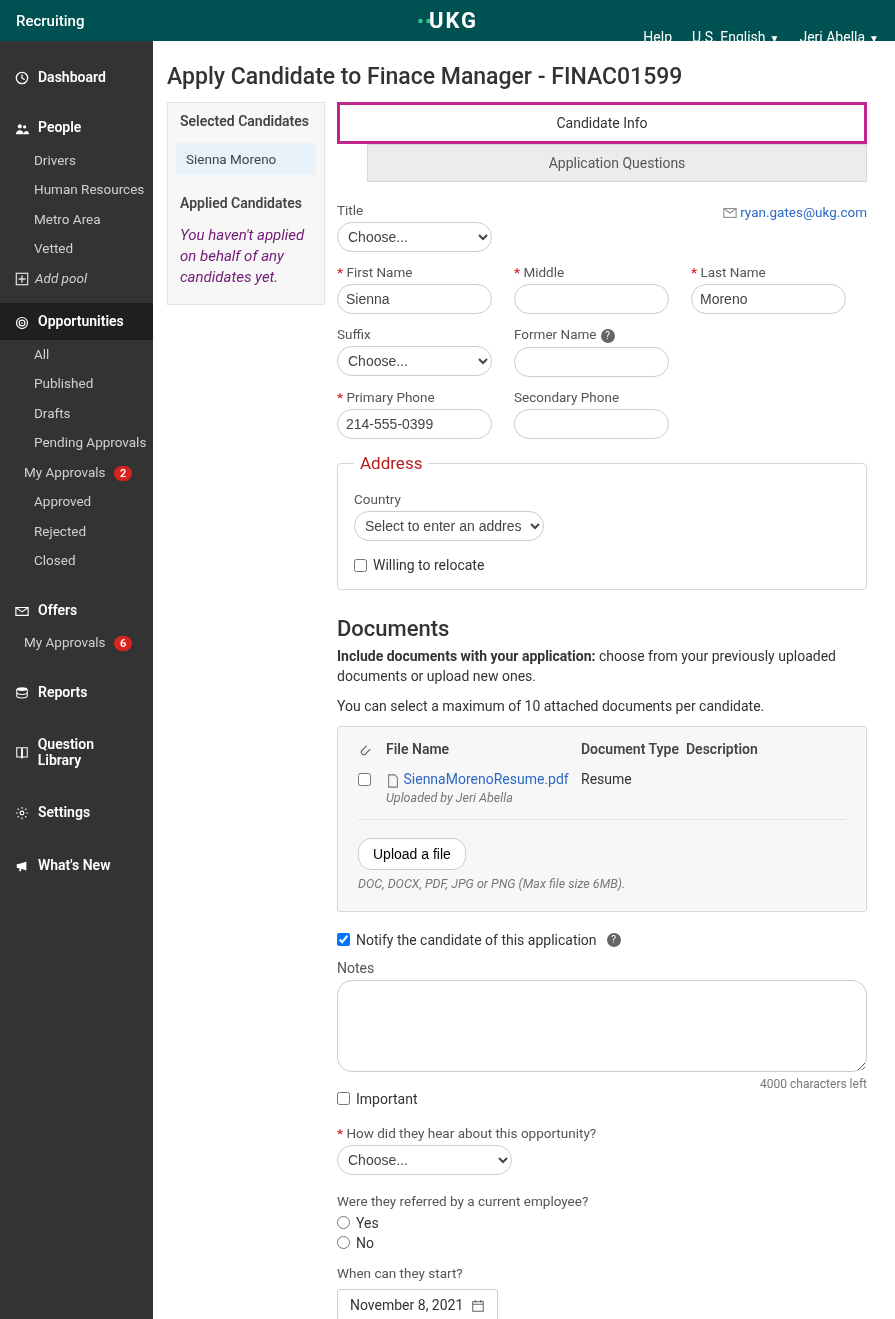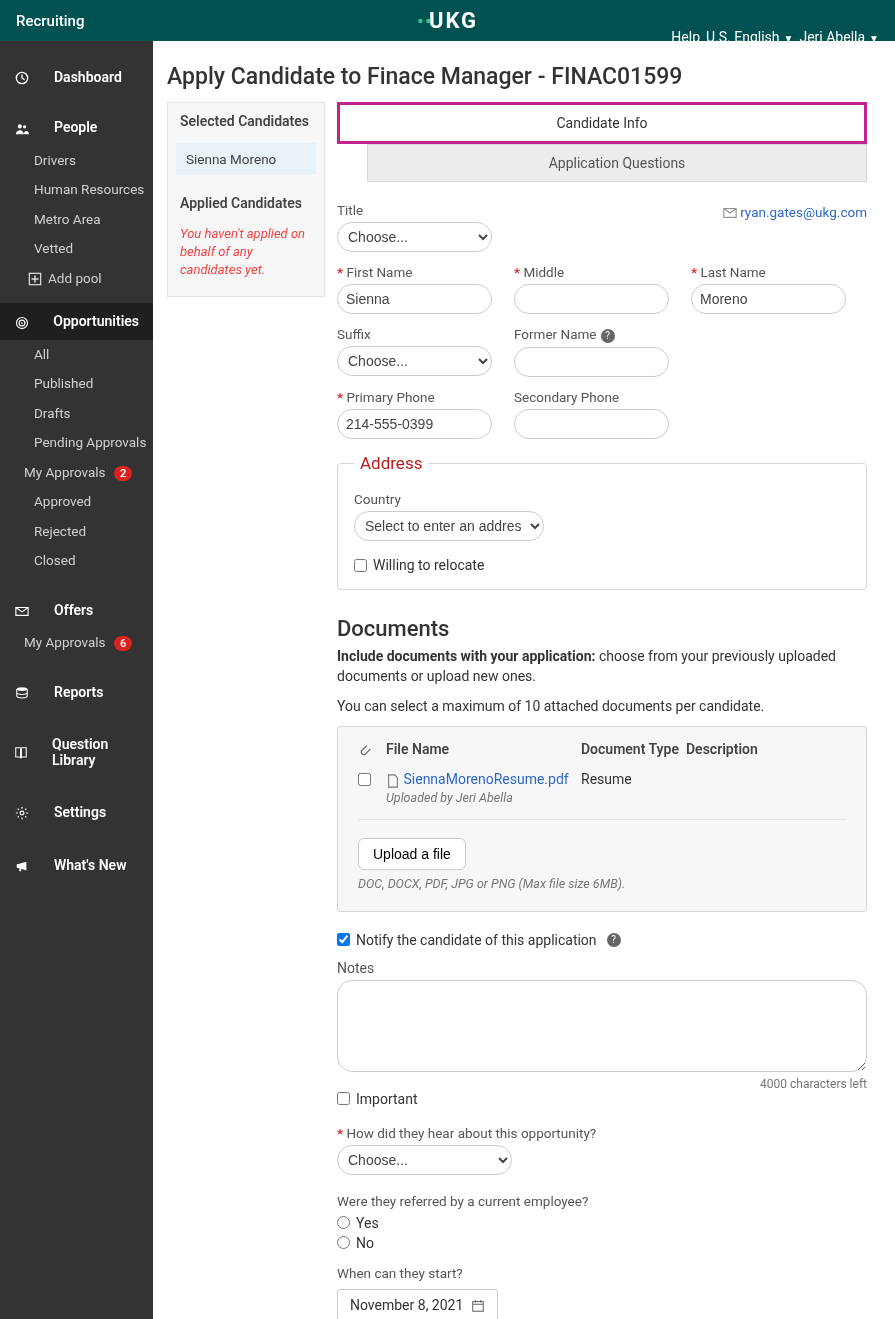--- a/index.html
+++ b/index.html
@@ -1,37 +1,37 @@
 <!DOCTYPE html>
 <html><head>
 <meta charset="utf-8">
 <style>
 * { box-sizing: border-box; margin: 0; padding: 0; }
 body { font-family: -apple-system, BlinkMacSystemFont, "Segoe UI", Roboto, Arial, sans-serif; font-size: 14px; color: #333; background: #fff; width: 895px; }
 .topbar { background: #005151; color: #fff; height: 41px; display: flex; align-items: center; padding: 0 16px; position: relative; }
 .topbar .brand-left { font-size: 15px; font-weight: 500; }
 .topbar .logo { position: absolute; left: 50%; transform: translateX(-50%); font-weight: 700; font-size: 22px; letter-spacing: 2px; }
 .topbar .logo-dots { display:inline-block; vertical-align:top; margin-right:-2px;}
-.topbar .right { margin-left: auto; display: flex; align-items: center; gap: 6px; font-size: 14px; margin-top: 32px; }
+.topbar .right { margin-left: auto; display: flex; align-items: center; gap: 20px; font-size: 14px; margin-top: 32px; }
 .topbar .right .caret { font-size: 10px; margin-left: 4px; }
 .layout { display: flex; }
 .sidebar { width: 153px; background: #333333; color: #ccc; min-height: 1278px; padding-top: 18px; font-size: 13.5px; }
-.sidebar .nav-head { display: flex; align-items: center; gap: 24px; padding: 10px 14px; color: #fff; font-weight: 600; font-size: 14px; cursor: pointer; }
+.sidebar .nav-head { display: flex; align-items: center; gap: 8px; padding: 10px 14px; color: #fff; font-weight: 600; font-size: 14px; cursor: pointer; }
 .sidebar .nav-head.active { background: #1f1f1f; }
 .sidebar .nav-sub { padding: 6px 0 6px 34px; color: #d0d0d0; cursor: pointer; font-size: 13.5px; line-height: 1.3; }
 .sidebar .nav-sub.tight { padding-left: 24px; }
 .sidebar .badge { background: #d9231f; color: #fff; border-radius: 9px; font-size: 11px; padding: 1px 6px; margin-left: 5px; font-weight:600;}
 .sidebar .icon-slot { width: 16px; text-align: center; display:inline-block;}
 .main { flex: 1; padding: 22px 28px 30px 14px; }
 h1.page-title { font-size: 23px; color: #333; font-weight: 500; margin-bottom: 12px; }
 .top-row { display: flex; gap: 12px; align-items: flex-start; }
 .left-panel { width: 158px; border: 1px solid #e2e2e2; background: #f7f7f7; }
 .left-panel .lp-head { font-weight: 600; padding: 10px 12px; font-size: 14px; color:#444;}
 .left-panel .lp-item { background: #eaf2f9; margin: 4px 8px 10px 8px; padding: 8px 10px; font-size: 13.5px; color:#444;}
-.left-panel .lp-note { font-style: italic; color: #ef4444; padding: 4px 12px 16px 12px; font-size: 13px; line-height: 1.4;}
+.left-panel .lp-note { font-style: italic; color: #701a75; padding: 4px 12px 16px 12px; font-size: 15px; line-height: 1.4;}
 .right-area { flex: 1; }
 .tabs { display: flex; flex-direction: column; }
 .tab { flex: 1; text-align: center; padding: 10px 12px; border: 1px solid #d7d7d7; background: #ececec; color: #555; font-size: 14px; cursor: pointer; }
 .tab.active { background: #fff; border: 3px solid #c1248e; color:#333;}
 .tab + .tab { margin-left: 30px; }
 .form-area { padding-top: 8px; }
 .form-row { display: flex; gap: 22px; margin-top: 6px; }
 .form-col { flex: 1; }
 .form-col.third { flex: 0 0 155px; }
 label.fl { display: block; font-size: 13.5px; color: #555; margin-bottom: 4px; margin-top: 6px;}
@@ -52,21 +52,21 @@
 .docs-table-head .c2 { flex: 0 0 195px; }
 .docs-table-head .c3 { flex: 0 0 105px; }
 .docs-table-head .c4 { flex: 1; }
 .docs-row { display: flex; align-items: flex-start; padding: 6px 0 14px 0; border-bottom: 1px solid #e4e4e4; font-size:14px;}
 .docs-row .c1 { width: 28px; padding-top:2px;}
 .docs-row .c2 { flex: 0 0 195px; }
 .docs-row .c2 a { color: #2d68c4; text-decoration: none; }
 .docs-row .c2 .upby { font-style: italic; color: #777; font-size: 12.5px; margin-top:2px;}
 .docs-row .c3 { flex: 0 0 105px; }
 .docs-row .c4 { flex: 1; }
-.upload-btn { margin-top: 18px; background: #fff; border: 1px solid #ccc; border-radius: 6px; padding: 7px 14px; font-size: 14px; cursor: pointer; }
+.upload-btn { margin-top: 18px; background: #fff; border: 1px solid #ccc; border-radius: 13px; padding: 7px 14px; font-size: 14px; cursor: pointer; }
 .upload-hint { font-style: italic; color: #777; font-size: 12.5px; margin-top: 6px; }
 .check-row { margin-top: 20px; font-size: 14px; display:flex; align-items:center; gap:6px;}
 .notes-label { margin-top: 12px; font-size: 14px; color:#555;}
 textarea.notes { height: 92px; resize: both; margin-top:4px;}
 .char-left { text-align: right; font-size: 12px; color: #777; margin-top: 2px;}
 .radio-group { margin-top: 6px; font-size: 14px;}
 .radio-group label { display: flex; align-items:center; gap:6px; margin: 4px 0;}
 .date-btn { border: 1px solid #ccc; border-radius: 3px; padding: 7px 12px; background: #fff; font-size: 14px; display:inline-flex; align-items:center; gap:8px; margin-top:4px;}
 .action-row { margin-top: 18px; display: flex; align-items: center; gap: 20px; }
 .btn-primary { background: #1d72c7; color: #fff; border: none; border-radius: 3px; padding: 8px 16px; font-size: 14px; font-weight: 500; cursor: pointer; display:inline-flex; align-items:center; gap:6px;}
@@ -110,21 +110,21 @@
             <circle cx="5.5" cy="5" r="2.3"></circle>
             <circle cx="11" cy="5.5" r="1.9"></circle>
             <path d="M1 14c0-2.5 2-4.5 4.5-4.5S10 11.5 10 14zM10 14c0-2 1.3-3.6 3-3.6s3 1.6 3 3.6z"></path>
           </svg></span>
       <span>People</span>
     </div>
     <div class="nav-sub">Drivers</div>
     <div class="nav-sub">Human Resources</div>
     <div class="nav-sub">Metro Area</div>
     <div class="nav-sub">Vetted</div>
-    <div class="nav-sub" style="padding-left:28px; display:flex; align-items:center; gap:6px;">
+    <div class="nav-sub" style="padding-left:15px; display:flex; align-items:center; gap:6px;font-style:italic;">
       <span><svg class="ic" viewBox="0 0 16 16">
             <rect x="1.5" y="1.5" width="13" height="13" fill="none" stroke="#ddd" stroke-width="1.4"></rect>
             <path d="M8 4v8M4 8h8" stroke="#ddd" stroke-width="1.6"></path>
           </svg></span>
       <span>Add pool</span>
     </div>
     <div style="height:10px"></div>
     <div class="nav-head active">
       <span class="icon-slot"><svg class="ic" viewBox="0 0 16 16">
             <circle cx="8" cy="8" r="6.3" fill="none" stroke="#fff" stroke-width="1.4"></circle>

